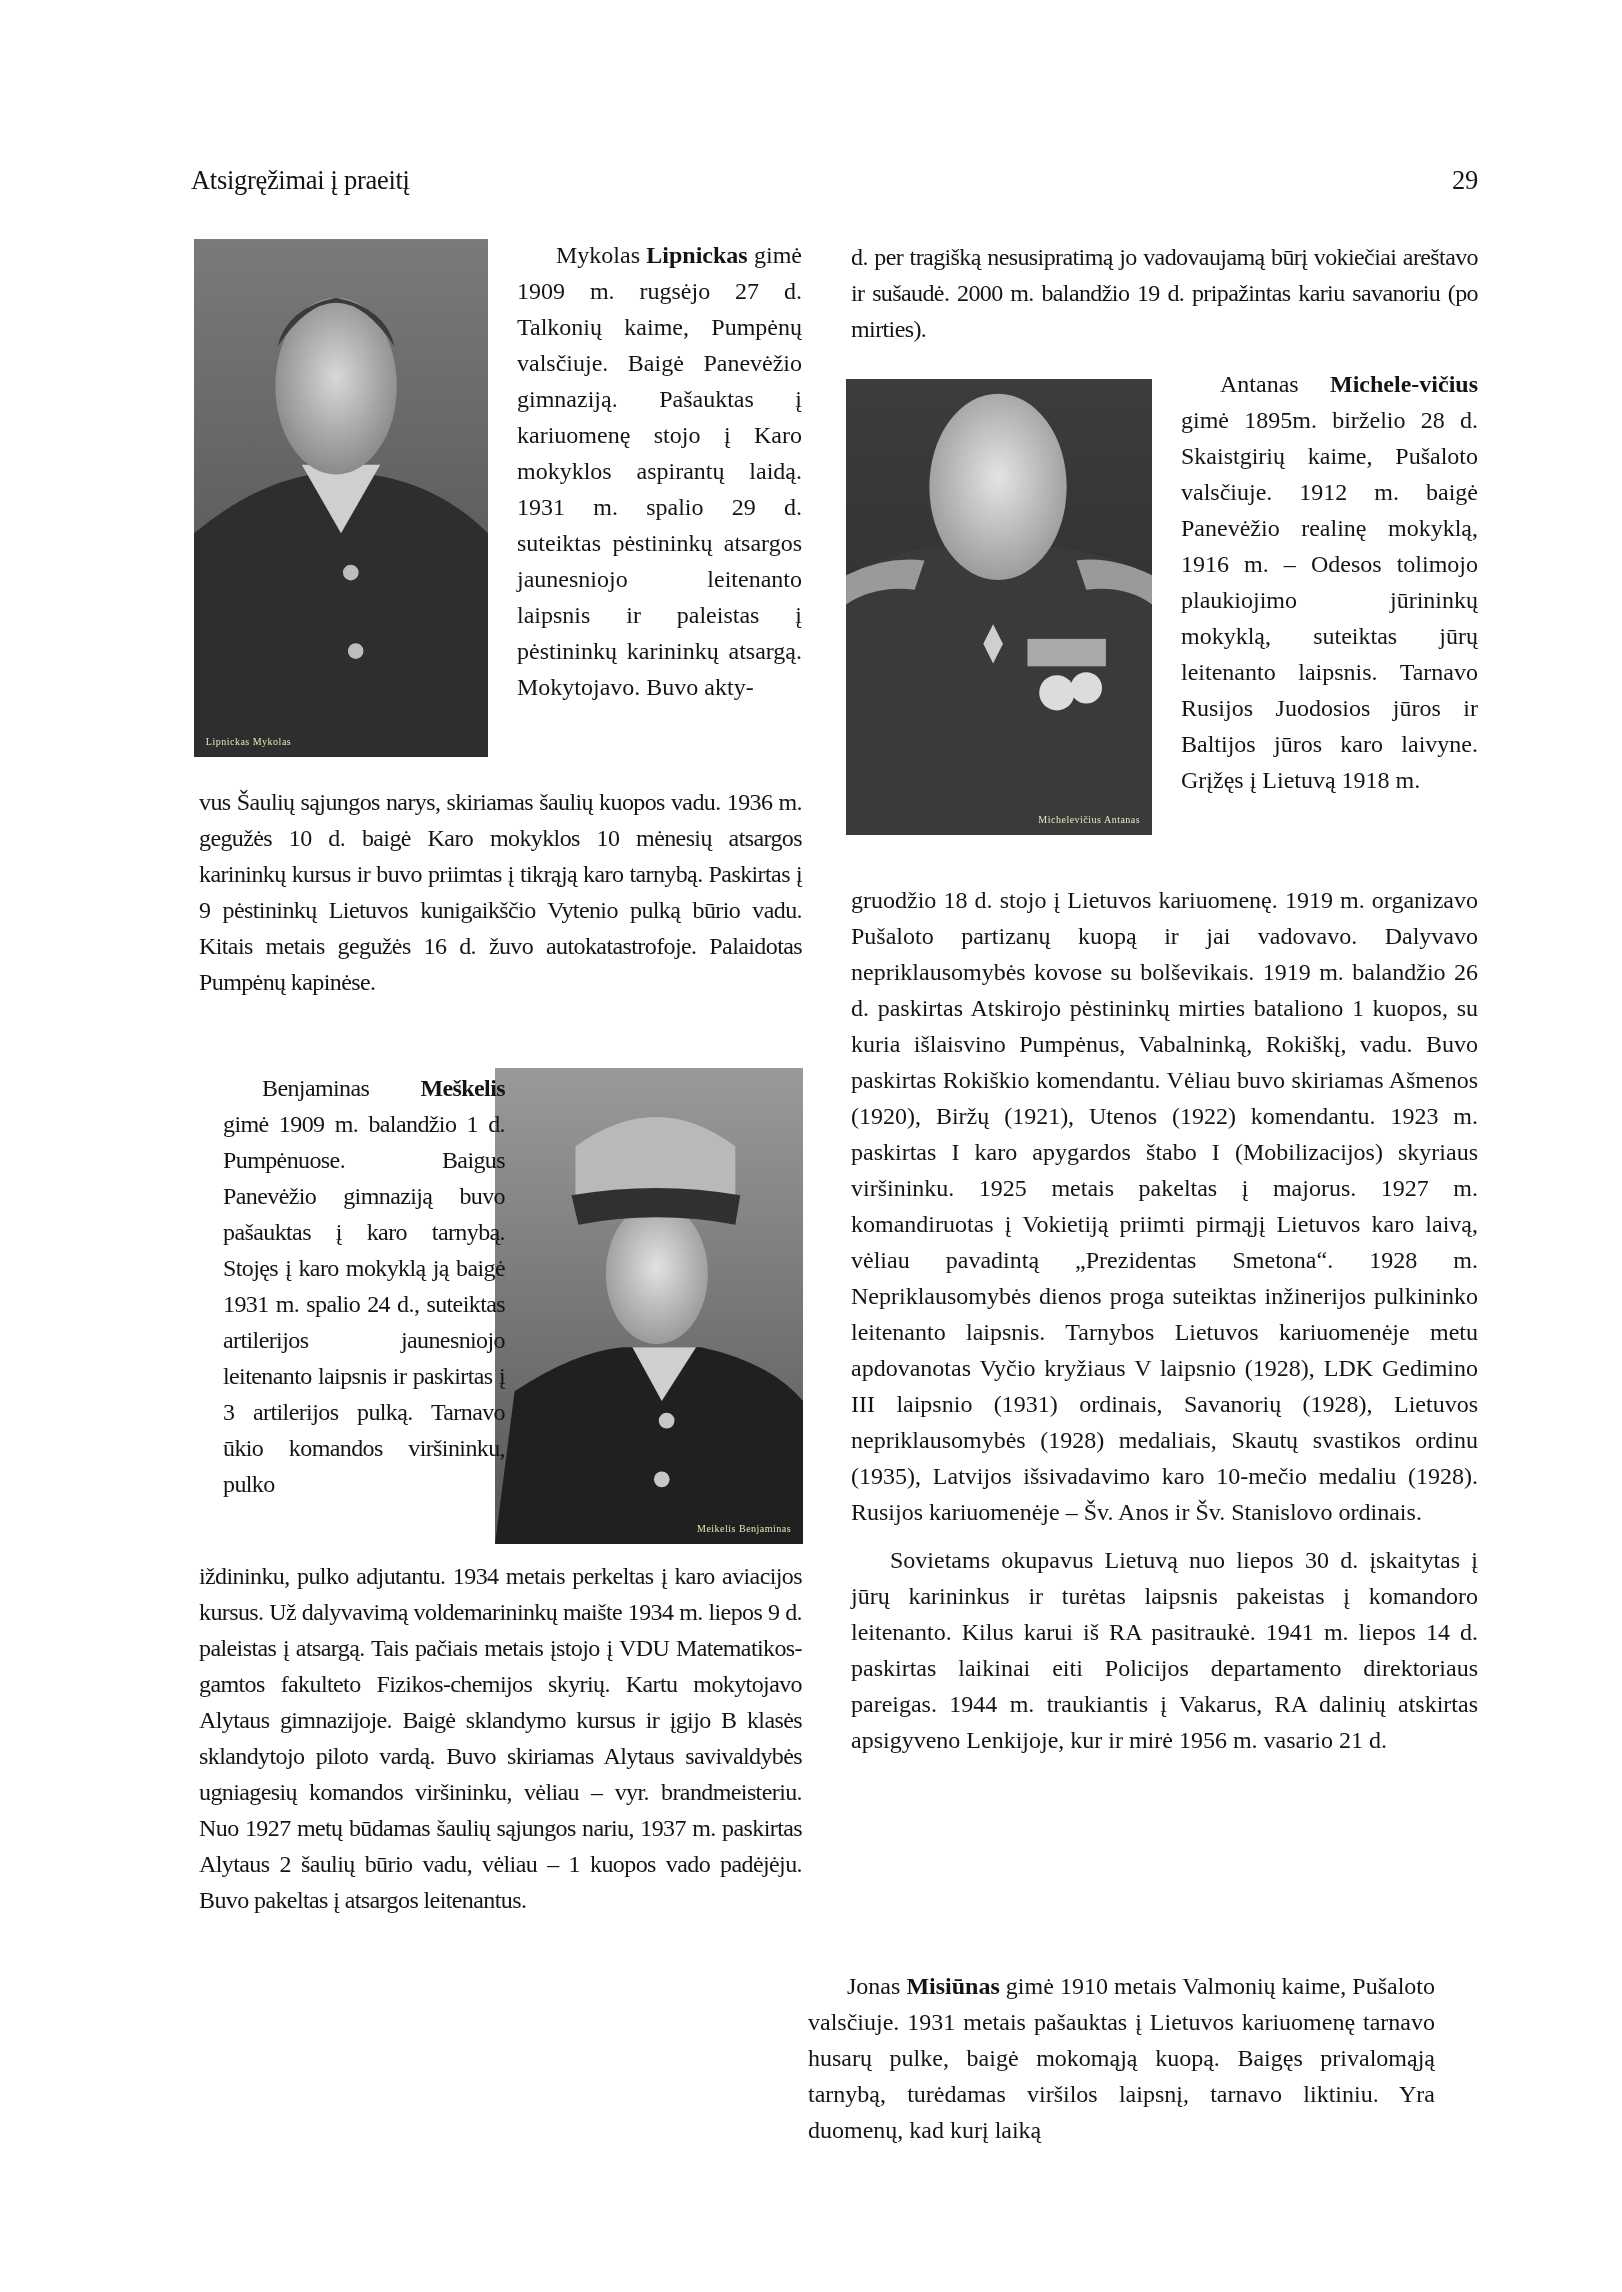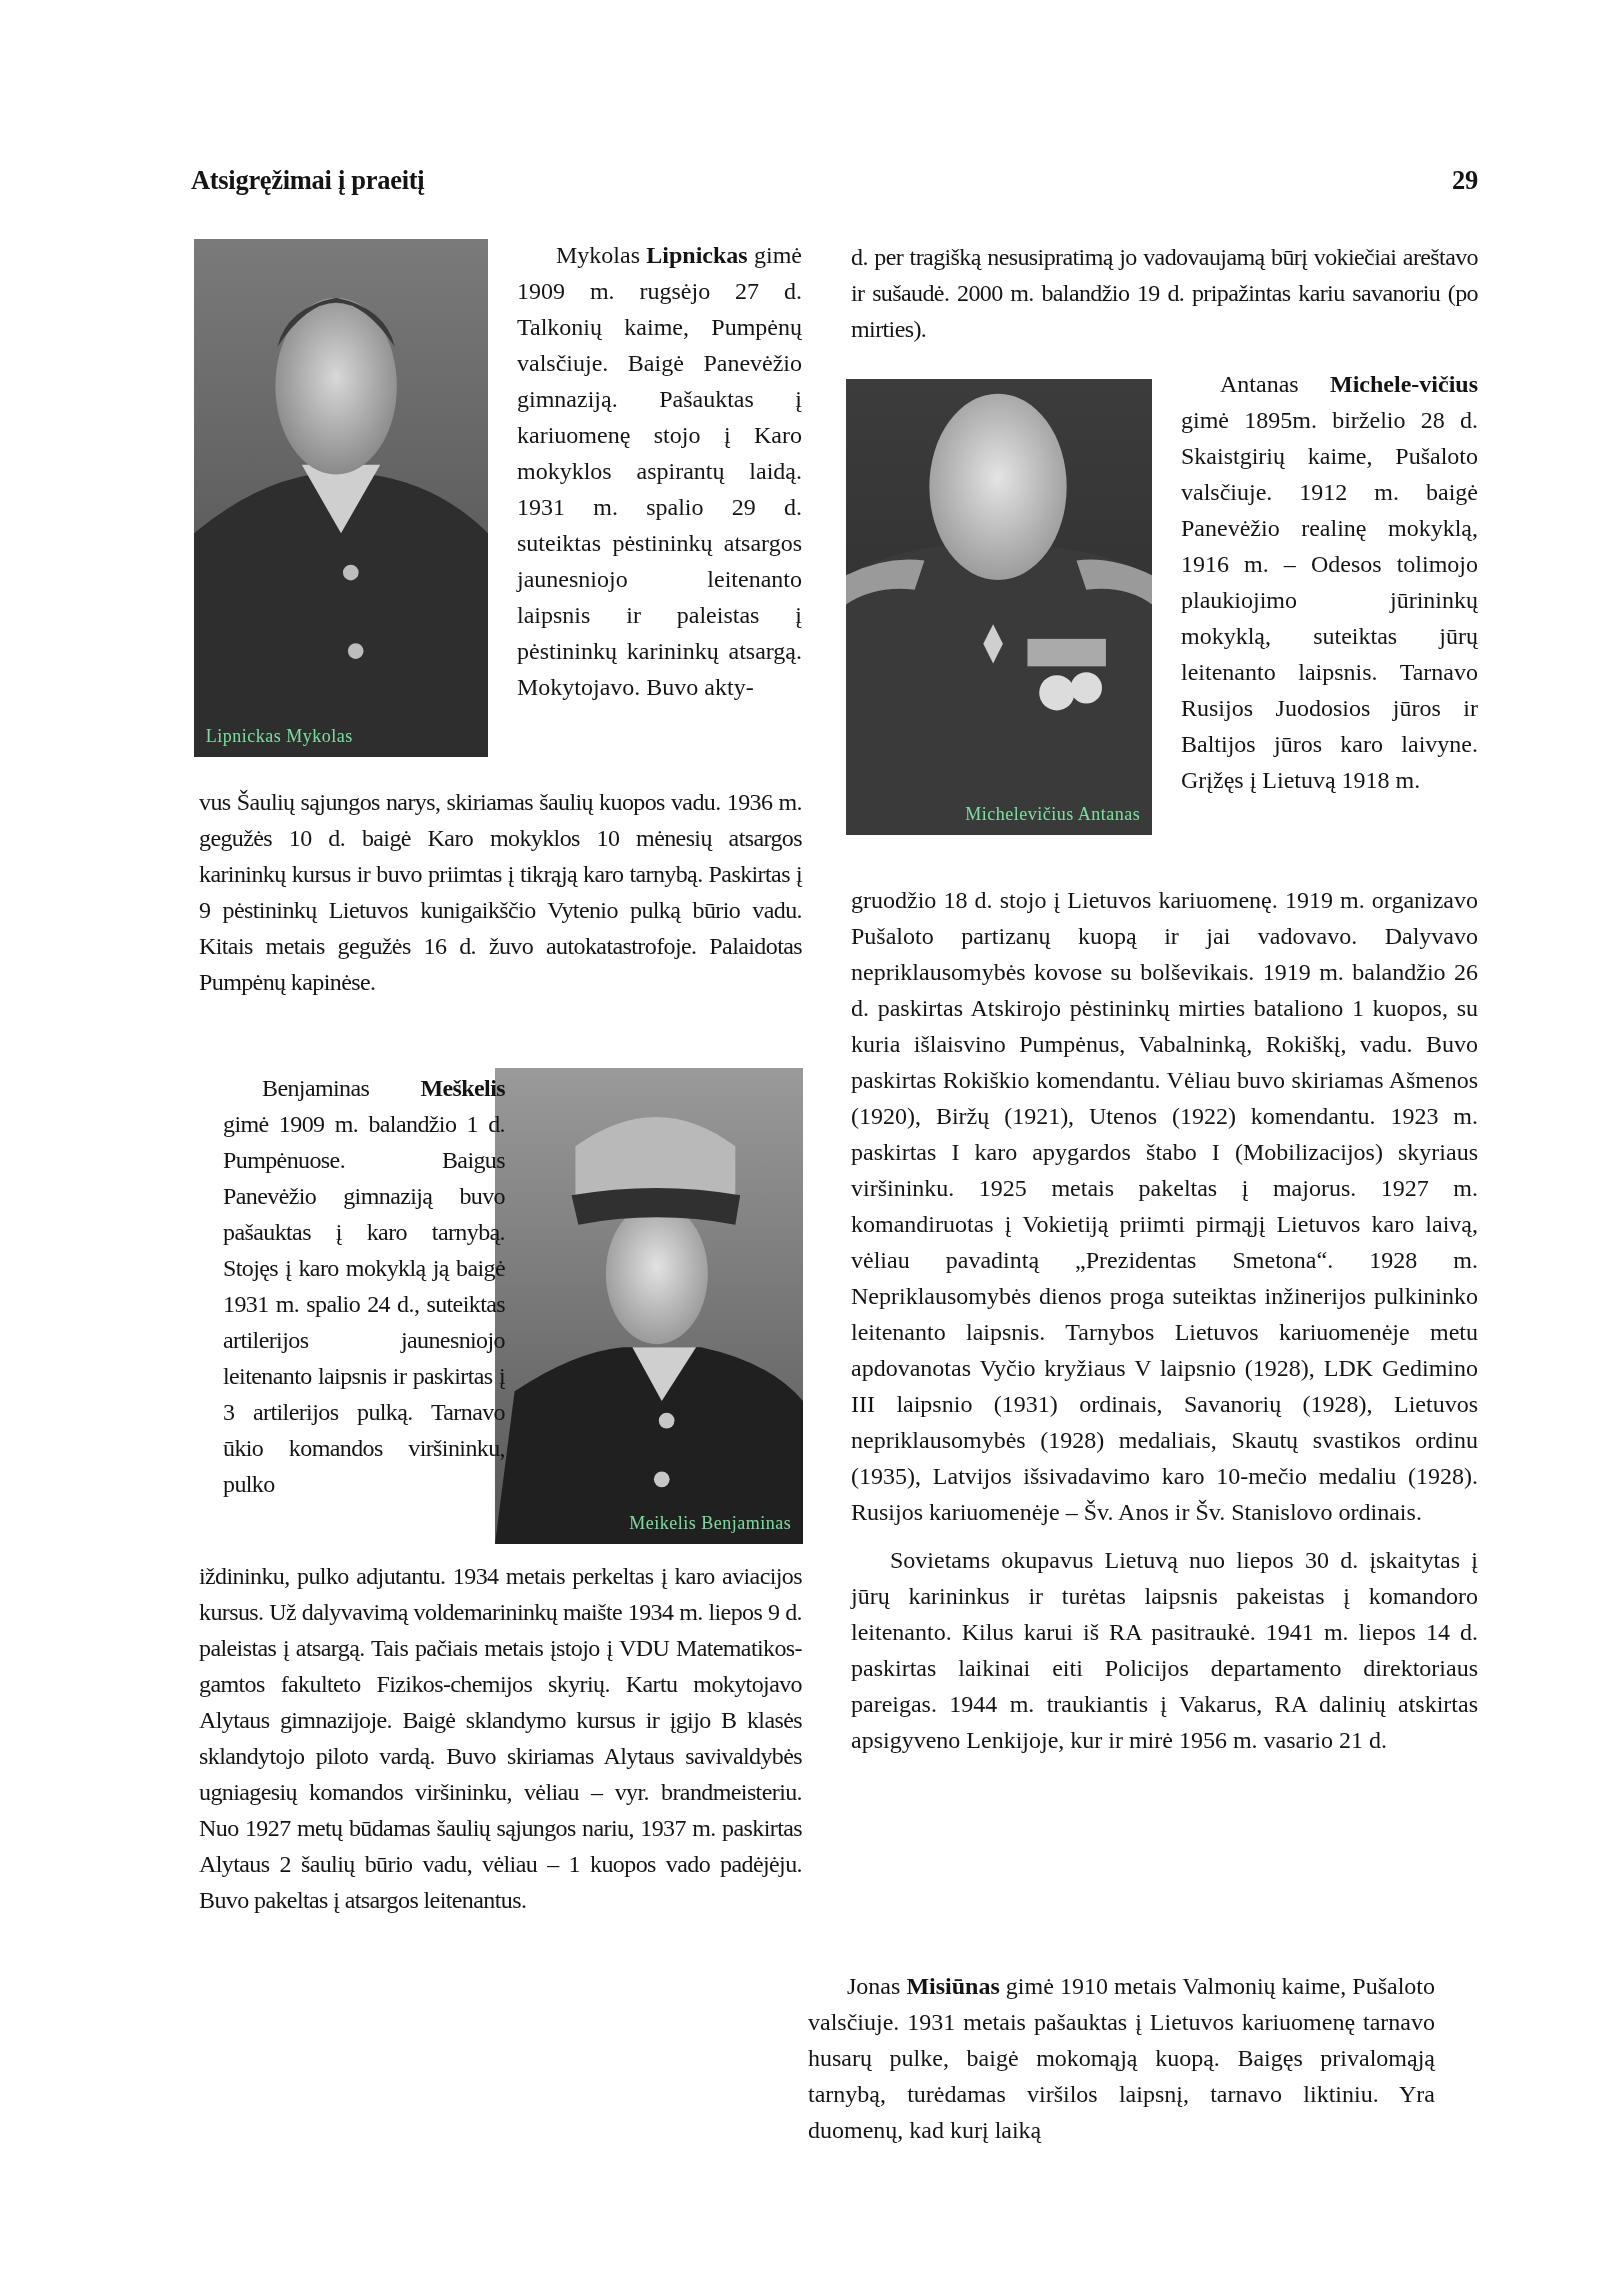--- a/index.html
+++ b/index.html
@@ -1,23 +1,23 @@
 <!DOCTYPE html>
 <html><head>
 <meta charset="utf-8">
 <style>
   html, body { margin:0; padding:0; background:#ffffff; }
   body { width:1622px; height:2293px; position:relative; overflow:hidden;
          font-family:"Liberation Serif", "DejaVu Serif", serif; color:#141414; }
-  .hdr { position:absolute; top:165px; font-weight:bold; font-size:26.5px; letter-spacing:-0.3px; }
+  .hdr { position:absolute; top:165px; font-weight:normal; font-size:26.5px; letter-spacing:-0.3px; }
   .hdr-title { left:191px; }
   .hdr-page { right:144px; }
   .photo { position:absolute; overflow:hidden; background:#5d5d5d; }
   .photo svg { display:block; width:100%; height:100%; }
-  .caption { position:absolute; bottom:9.8px; right:11.8px; color:#86efac; font-size:18px; letter-spacing:0.5px; opacity:0.9; }
+  .caption { position:absolute; bottom:9.8px; right:11.8px; color:#fef9c3; font-size:10px; letter-spacing:0.5px; opacity:0.9; }
   .txt { position:absolute; font-size:24px; line-height:36px; text-align:justify; }
   .txt p { margin:0; text-indent:0; }
   .txt p.ind { text-indent:39px; }
   .txt b { font-weight:bold; }
   .cond { letter-spacing:-0.6px; }
 </style>
 </head>
 <body>
 
 <div class="hdr hdr-title">Atsigręžimai į praeitį</div>

